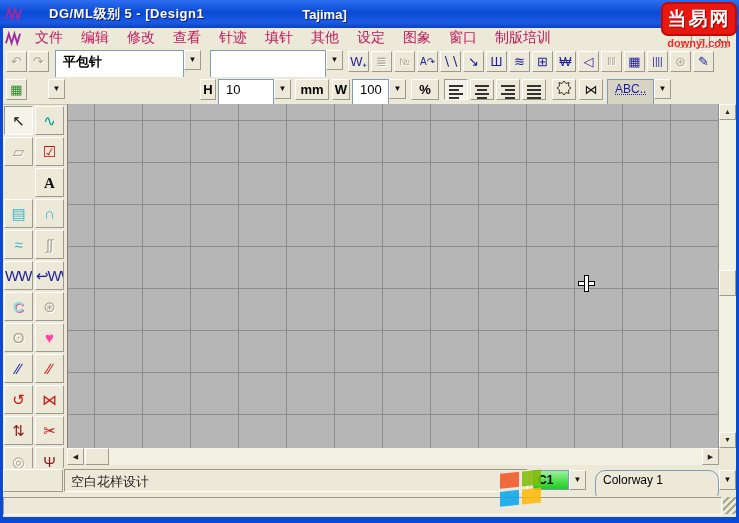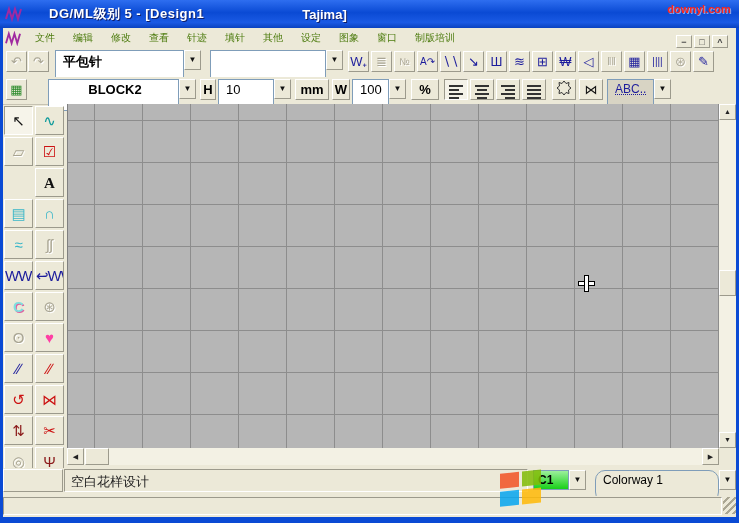--- a/index.html
+++ b/index.html
@@ -18,21 +18,21 @@
   .appicon{width:18px;height:16px;margin-left:5px;}
   .edge{background:#0a4ad4;}
   .edge-l{left:0;top:28px;width:3px;height:495px;}
   .edge-r{left:736px;top:28px;width:3px;height:495px;}
   .edge-b{left:0;top:517px;width:739px;height:6px;}
 
   
   .menubar{left:3px;top:28px;width:733px;height:20px;background:#ece9d8;
     display:flex;align-items:center;border-bottom:1px solid #d8d4c4;}
   .menu-appicon{width:17px;height:15px;margin:0 4px 0 2px;}
-  .menu-item{font-size:10px;color:#4d7c0f;padding:2px 9px;cursor:default;}
+  .menu-item{font-size:14px;color:#be185d;padding:2px 9px;cursor:default;}
   .winbtns{left:676px;top:35px;display:flex;gap:2px;}
   .winbtn{width:16px;height:13px;font-size:9px;line-height:10px;text-align:center;
     background:#ece9d8;border:1px solid;border-color:#fff #9c9a8c #9c9a8c #fff;
     color:#444;font-weight:bold;padding:0;}
 
   
   .toolbar1{left:3px;top:48px;width:733px;height:29px;background:#ece9d8;
     border-bottom:1px solid #d8d4c4;}
   .toolbar2{left:3px;top:77px;width:733px;height:27px;background:#ece9d8;
     border-bottom:1px solid #c6c2b2;}
@@ -195,21 +195,20 @@
       <button class="tbtn navy sm">||||</button>
       <button class="tbtn dis">⊛</button>
       <button class="tbtn navy">✎</button>
     </div>
 </div>
 
 <div class="abs toolbar2">
   <button class="tbtn green" style="left:3px;top:2px;">▦</button>
 
   <div class="combo" style="left:45px;top:2px;">
-    <span class="field" style="width:131px;font-weight:bold;text-align:center;">BLOCK2</span>
     <button class="drop">▼</button>
   </div>
 
   <span class="lblbox" style="left:197px;top:2px;width:16px;">H</span>
   <div class="combo" style="left:215px;top:2px;">
     <span class="field" style="width:56px;">10</span>
     <button class="drop">▼</button>
   </div>
   <span class="lblbox" style="left:292px;top:2px;width:34px;">mm</span>
   <span class="lblbox" style="left:329px;top:2px;width:18px;">W</span>
@@ -315,20 +314,21 @@
     <span class="field" style="width:124px;background:#ece9d8;font-size:12px;border-radius:10px;">Colorway 1</span>
     <button class="drop">▼</button>
   </div>
 </div>
 <div class="abs status2">
   <div class="panel-sunken" style="left:0;top:1px;width:719px;height:18px;"></div>
 </div>
 <div class="abs grip"></div>
 
 <div class="abs wm-top">
+  <div class="box">当易网</div>
   <div class="url">downyl.com</div>
 </div>
 <div class="abs wm-bot">
   <svg class="flag" viewBox="0 0 46 42">
     <g transform="skewY(-6)">
       <rect x="2" y="8" width="19" height="15" fill="#f35325"></rect>
       <rect x="24" y="8" width="19" height="15" fill="#81bc06"></rect>
       <rect x="2" y="26" width="19" height="15" fill="#05a6f0"></rect>
       <rect x="24" y="26" width="19" height="15" fill="#ffba08"></rect>
     </g>

